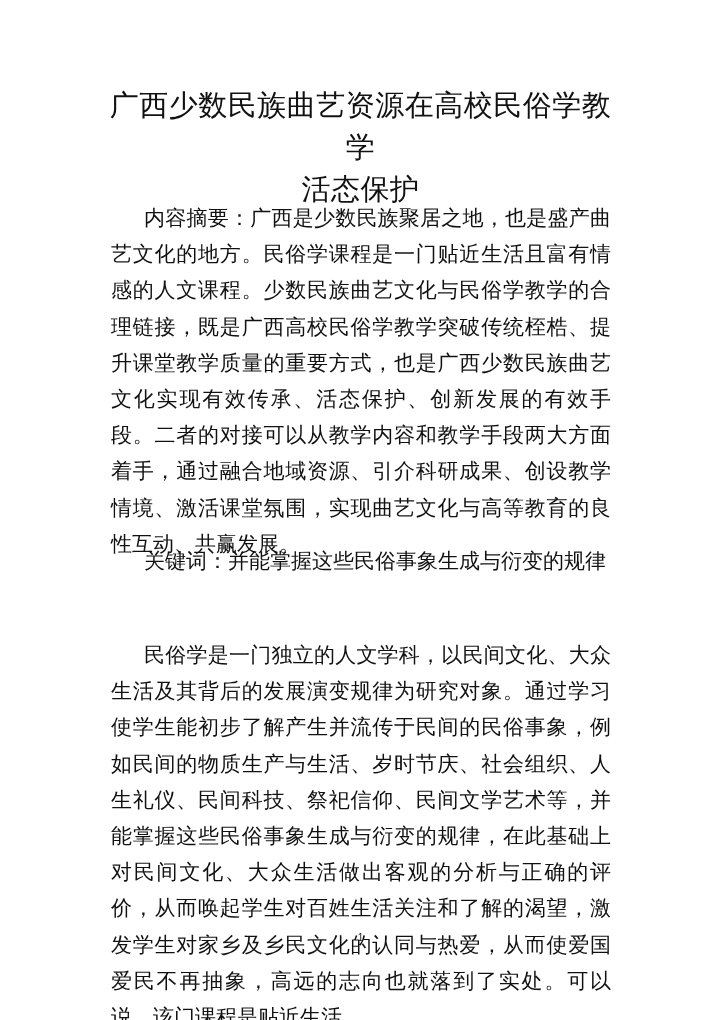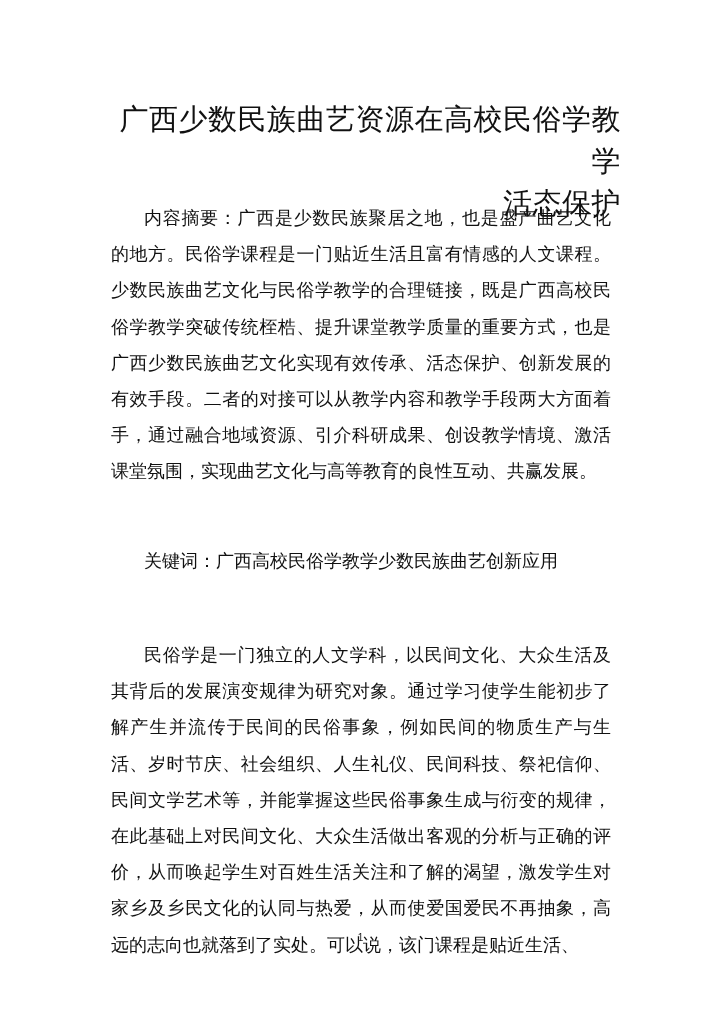--- a/index.html
+++ b/index.html
@@ -1,38 +1,38 @@
 <!DOCTYPE html>
 <html><head>
   <meta charset="utf-8">
   <style>
     html, body { margin: 0; padding: 0; background: #ffffff; }
     body { width: 721px; height: 1020px; position: relative; overflow: hidden;
            font-family: "DejaVu Serif", "Liberation Serif", serif; color: #111; }
     .page { position: absolute; left: 0; top: 0; width: 721px; height: 1020px; background: #fff; }
-    .title { position: absolute; left: 100px; width: 521px; top: 98px; text-align: right;
+    .title { position: absolute; left: 100px; width: 521px; top: 84px; text-align: center;
              font-size: 29px; line-height: 42px; letter-spacing: 0.5px; color: #111; margin: 0; font-weight: normal; }
     .para { position: absolute; left: 111px; width: 500px; margin: 0;
-            font-size: 18px; line-height: 36.2px; text-align: justify; text-align-last: left; color: #111; font-family: Liberation Serif, serif; }
+            font-size: 21px; line-height: 36.2px; text-align: justify; text-align-last: left; color: #111; font-family: Liberation Serif, serif; }
     .indent { text-indent: 33px; }
     #abstract { top: 200px; }
     #keywords { top: 543px; }
     #body1 { top: 637px; }
     .pagenum { position: absolute; left: 0; width: 721px; top: 932px; text-align: center;
                font-size: 10px; font-family: "Liberation Sans", sans-serif; color: #222; }
   </style>
 </head>
 <body>
 
 <div class="page">
   <h1 class="title">
     <span>广西少数民族曲艺资源在高校民俗学教学</span><br>
     <span>活态保护</span>
   </h1>
 
   <p id="abstract" class="para indent">内容摘要：广西是少数民族聚居之地，也是盛产曲艺文化的地方。民俗学课程是一门贴近生活且富有情感的人文课程。少数民族曲艺文化与民俗学教学的合理链接，既是广西高校民俗学教学突破传统桎梏、提升课堂教学质量的重要方式，也是广西少数民族曲艺文化实现有效传承、活态保护、创新发展的有效手段。二者的对接可以从教学内容和教学手段两大方面着手，通过融合地域资源、引介科研成果、创设教学情境、激活课堂氛围，实现曲艺文化与高等教育的良性互动、共赢发展。</p>
 
-  <p id="keywords" class="para indent">关键词：广西高校民俗学教学少数民族曲艺创新应用</p>
+  <p id="keywords" class="para indent">关键词：并能掌握这些民俗事象生成与衍变的规律</p>
 
   <p id="body1" class="para indent">民俗学是一门独立的人文学科，以民间文化、大众生活及其背后的发展演变规律为研究对象。通过学习使学生能初步了解产生并流传于民间的民俗事象，例如民间的物质生产与生活、岁时节庆、社会组织、人生礼仪、民间科技、祭祀信仰、民间文学艺术等，并能掌握这些民俗事象生成与衍变的规律，在此基础上对民间文化、大众生活做出客观的分析与正确的评价，从而唤起学生对百姓生活关注和了解的渴望，激发学生对家乡及乡民文化的认同与热爱，从而使爱国爱民不再抽象，高远的志向也就落到了实处。可以说，该门课程是贴近生活、</p>
 
   <div class="pagenum">1</div>
 </div>
 
 </body></html>

